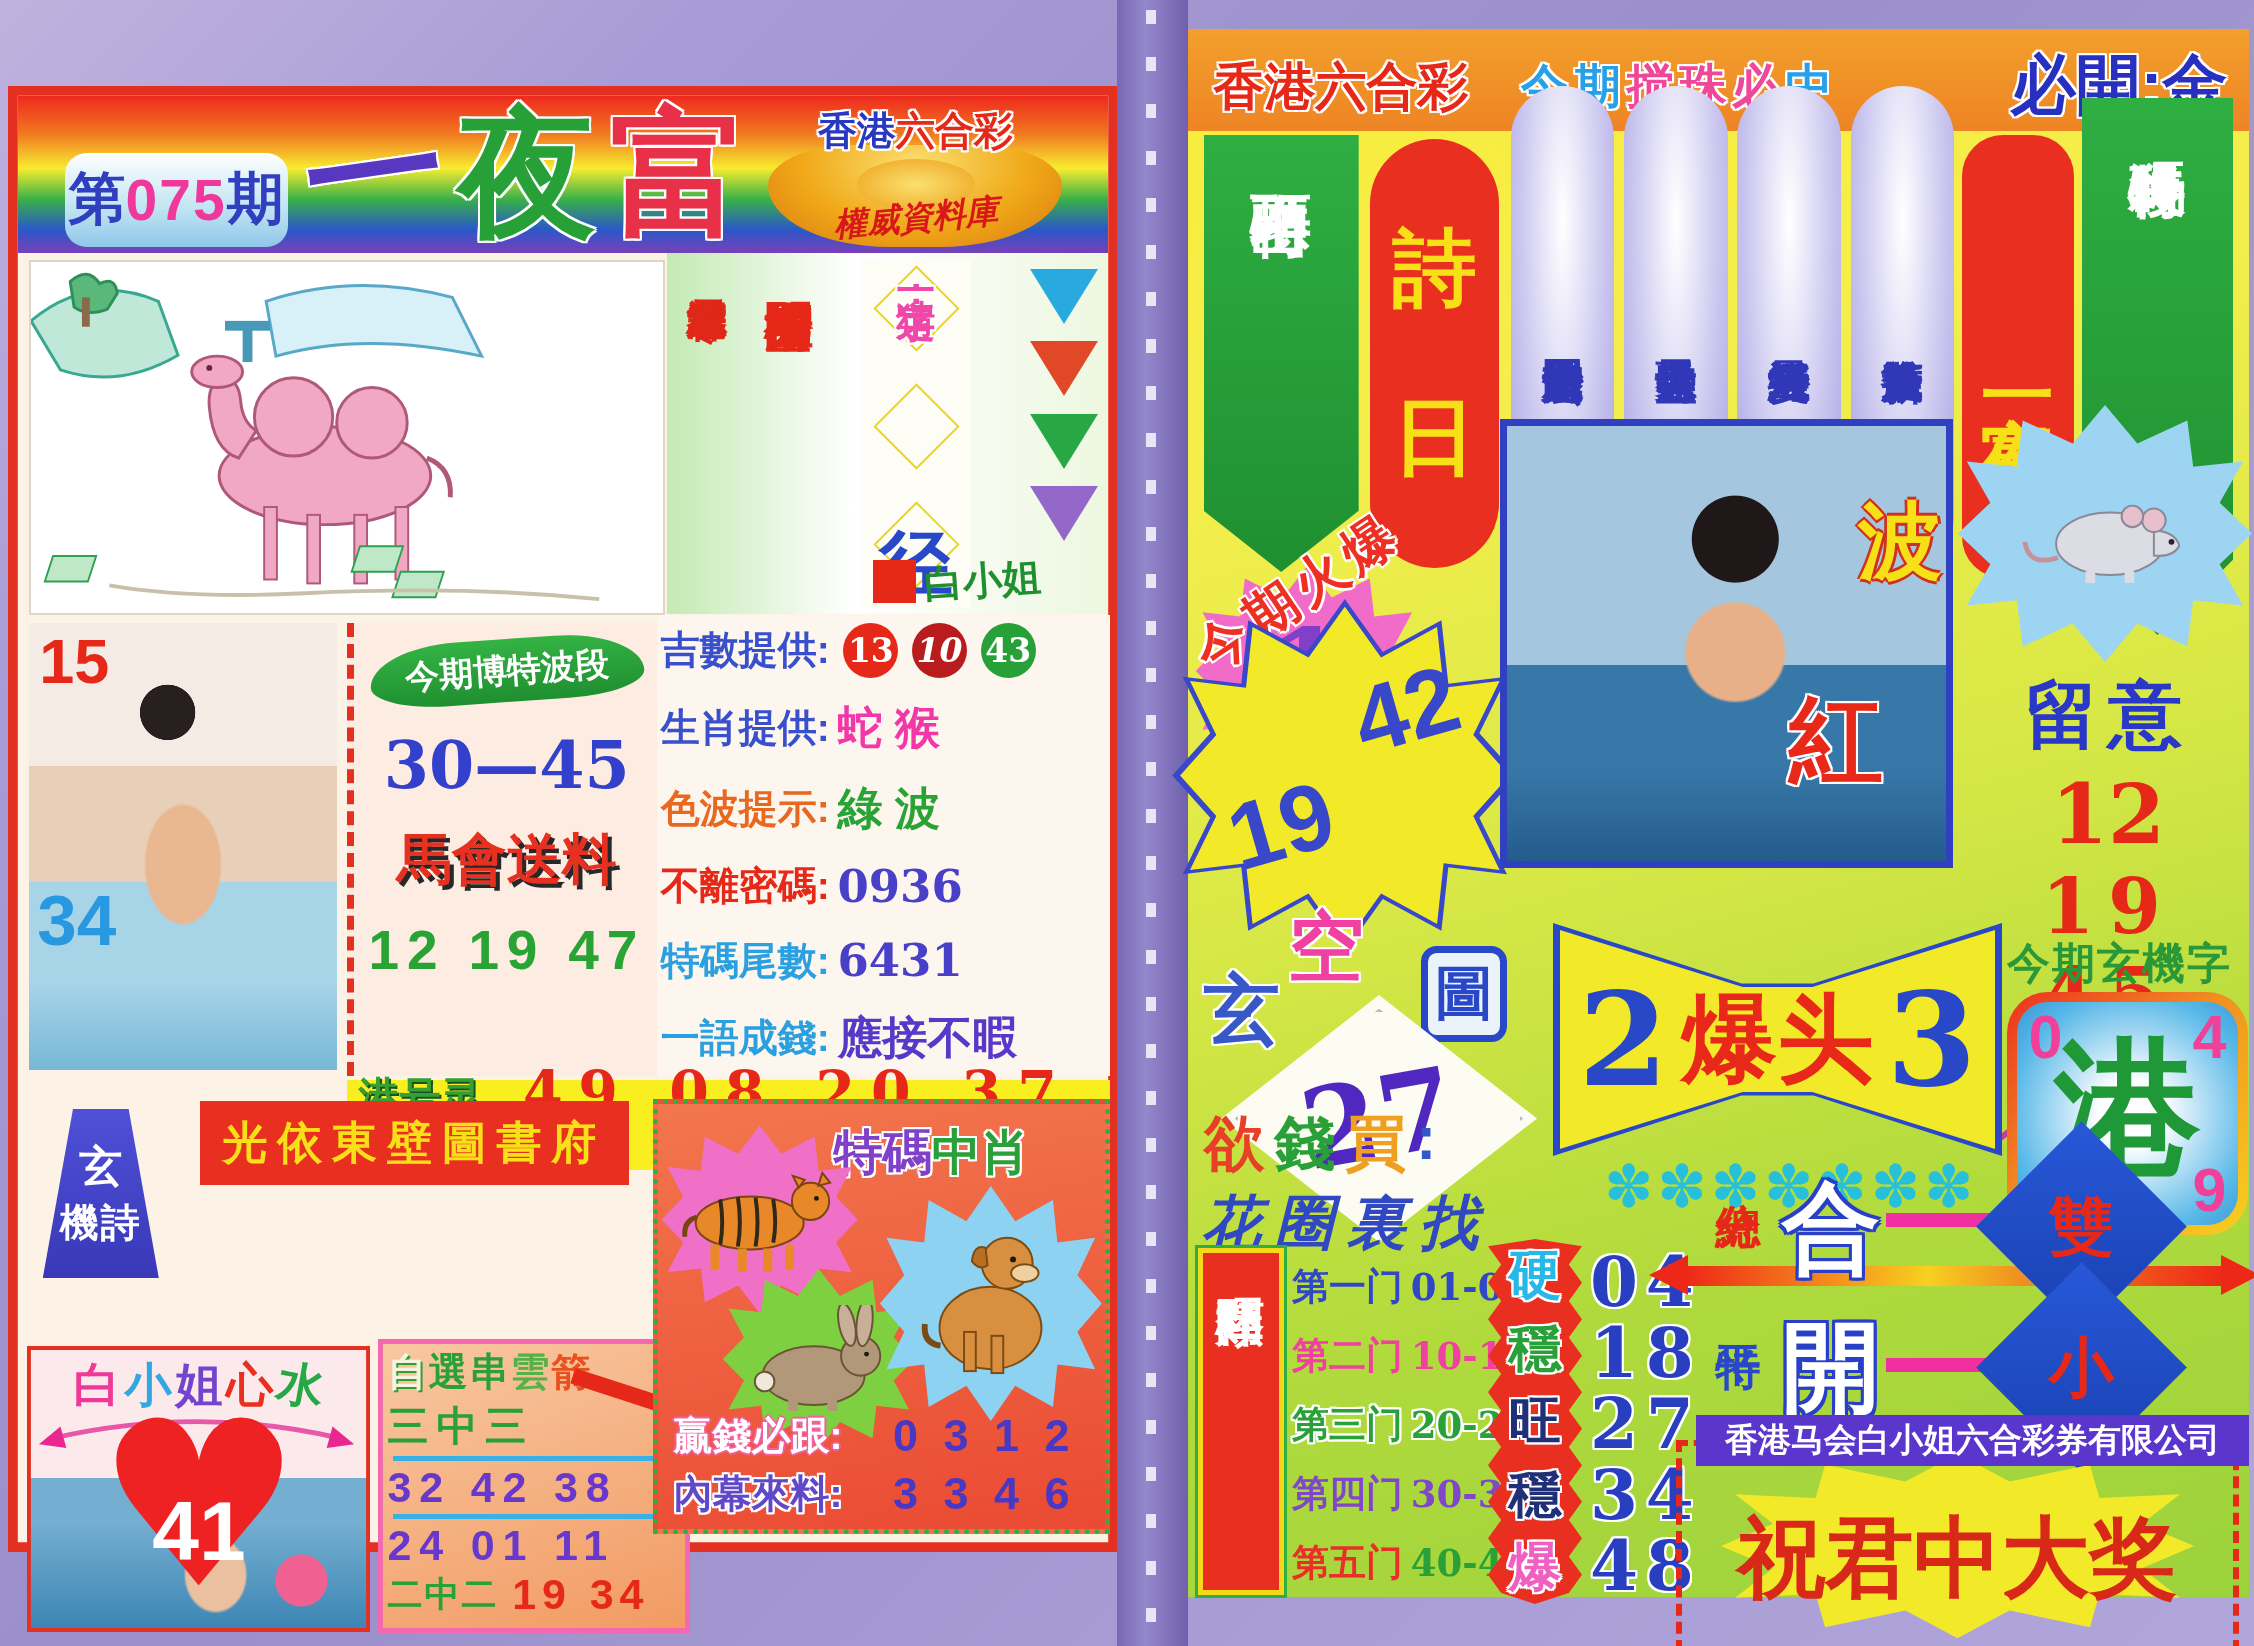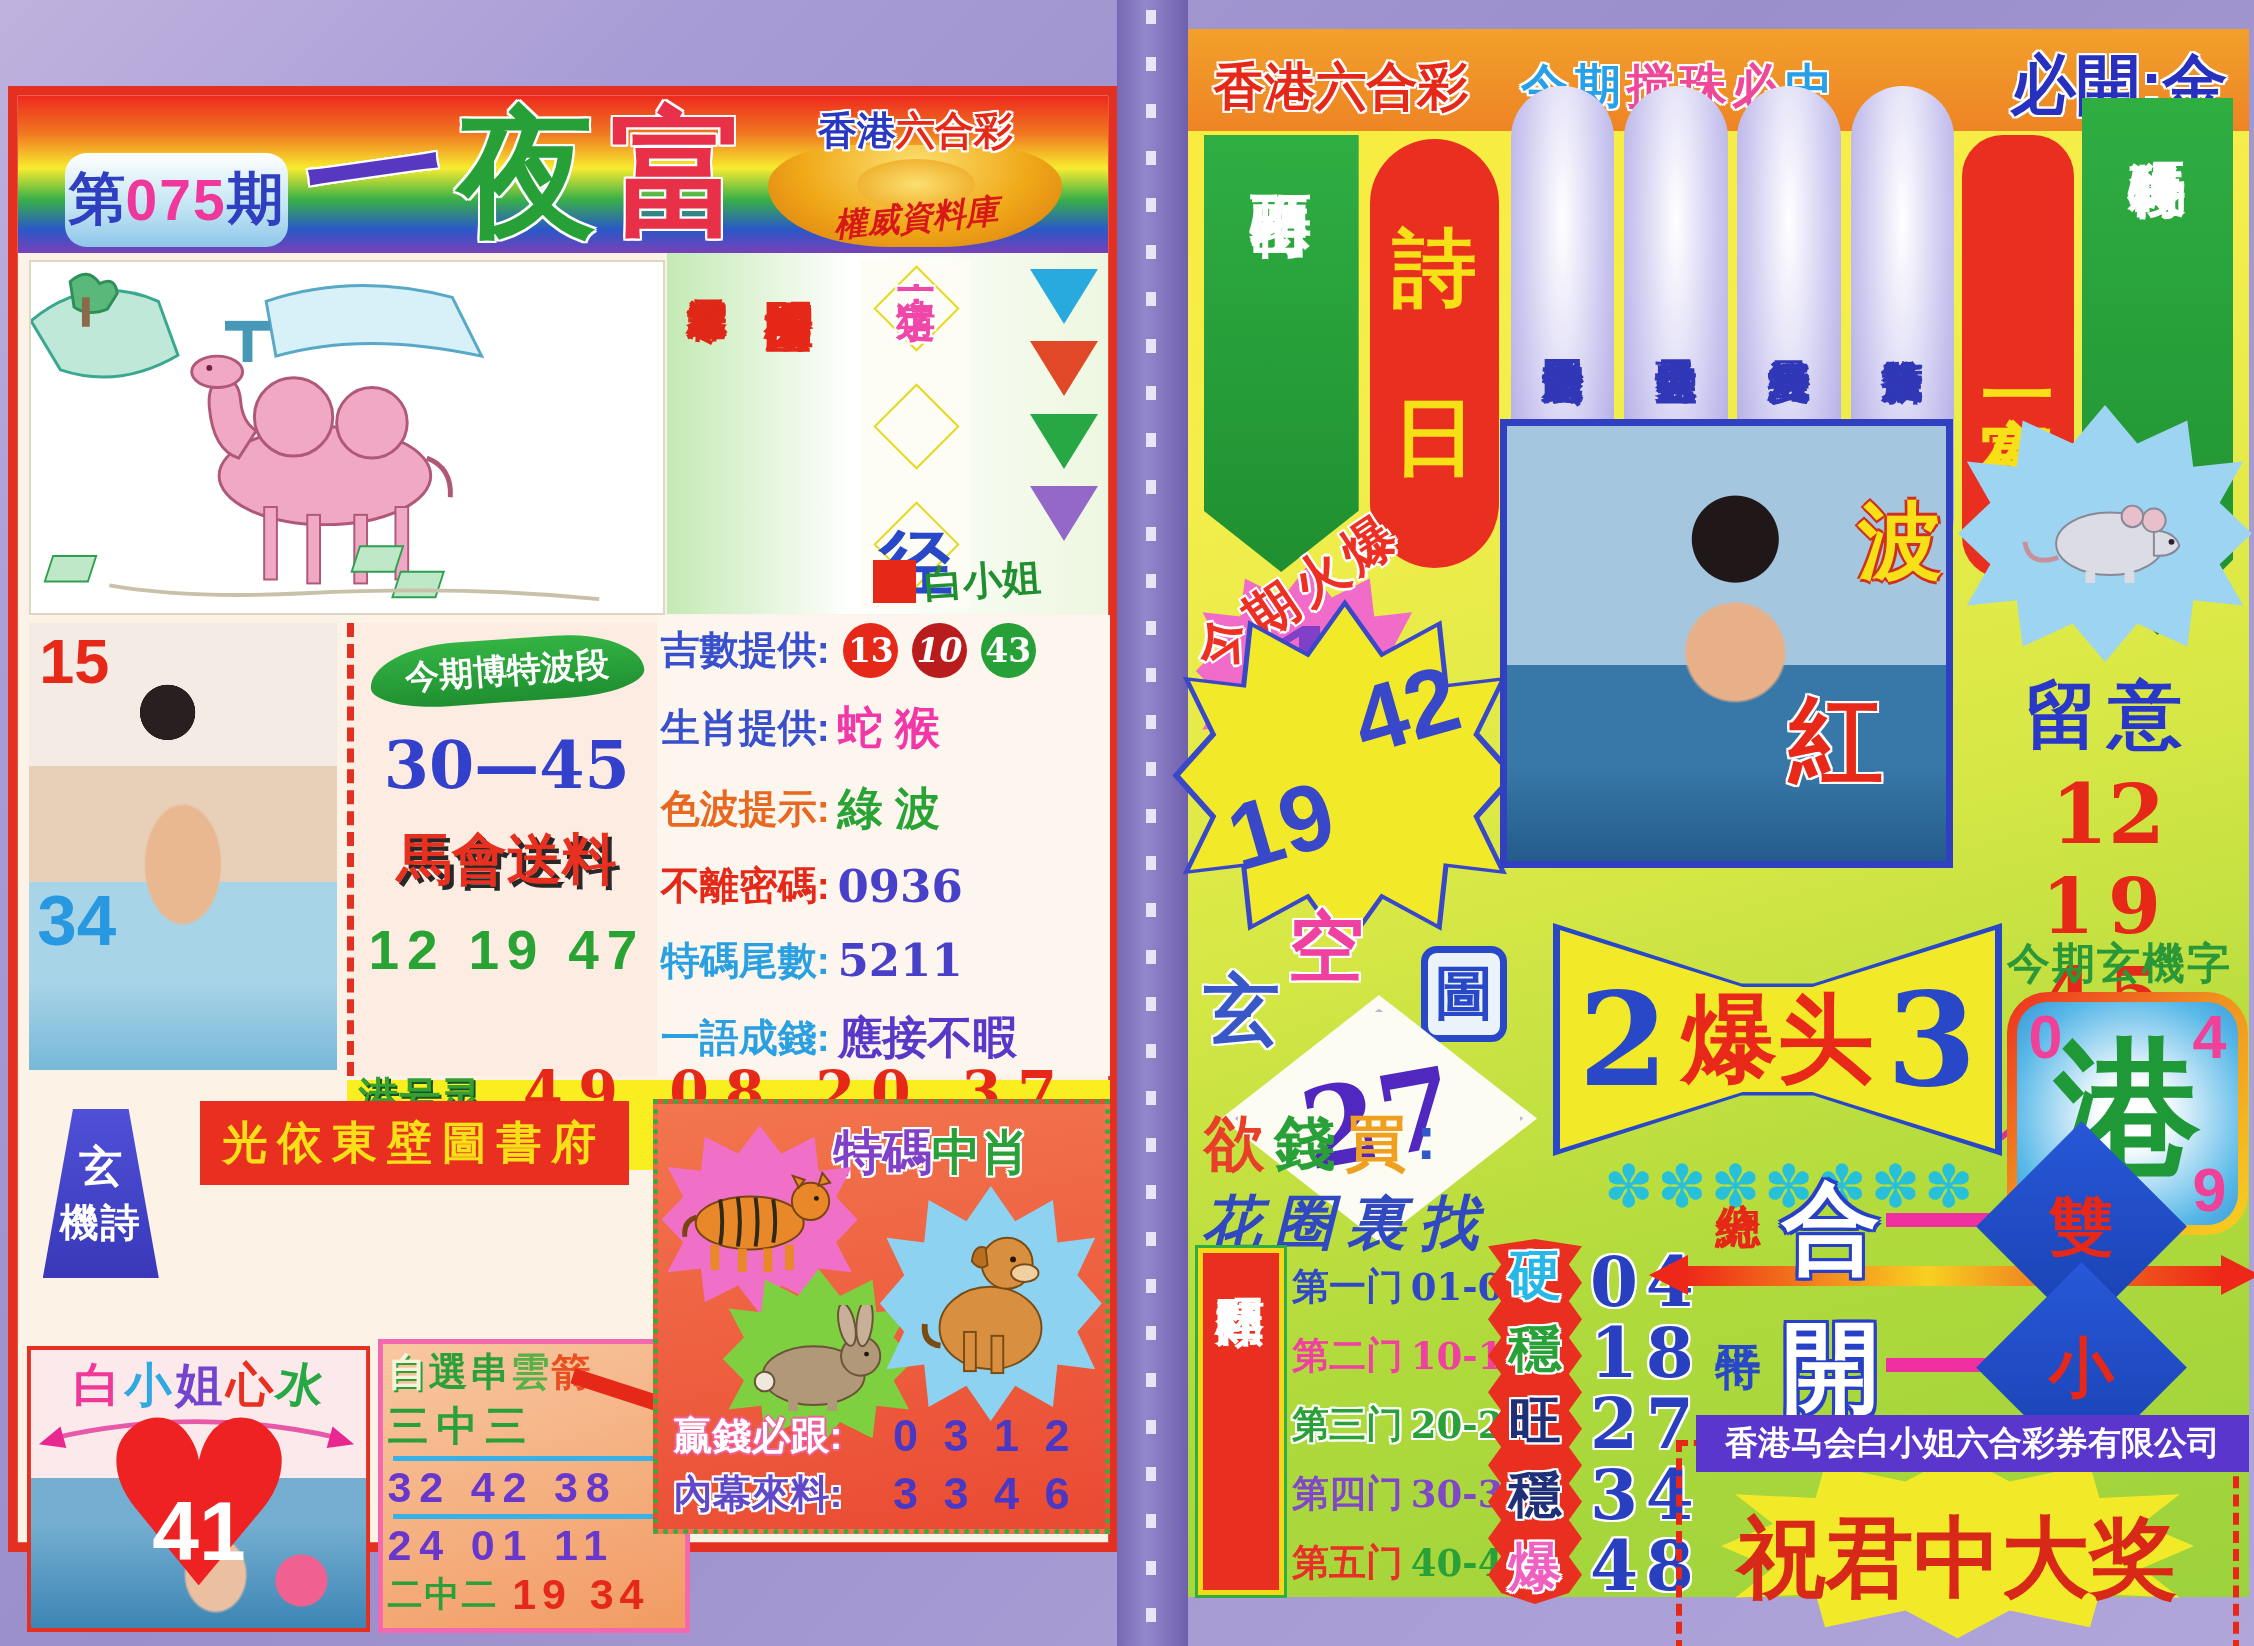--- a/index.html
+++ b/index.html
@@ -250,21 +250,21 @@
   .parrow{width:116px;height:13.7px;background:#f030a0;}
   .parrow:after{content:"";position:absolute;right:-27.4px;top:-9.8px;border-left:29px solid #f030a0;
     border-top:16.7px solid transparent;border-bottom:16.7px solid transparent;}
   .pa1{left:698px;top:1184px;} .pa2{left:698px;top:1329px;}
   .dia{width:149px;height:149px;background:linear-gradient(135deg,#2858d8,#1840b0);transform:rotate(45deg);
     display:flex;align-items:center;justify-content:center;}
   .dia span{transform:rotate(-45deg);font-weight:900;font-size:65px;color:#e62818;}
   .dia1{left:819px;top:1123px;} .dia2{left:819px;top:1264px;}
   .sumlab2{left:529px;top:1280px;font-weight:800;font-size:45px;color:#2848c8;width:51px;}
   .sumchar2{left:594px;top:1274px;font-weight:900;font-size:98px;}
-  .company{left:508px;top:1386px;width:553px;height:57px;background:#5a36cc;display:flex;align-items:center;
+  .company{left:508px;top:1386px;width:553px;height:51px;background:#5a36cc;display:flex;align-items:center;
     justify-content:center;font-weight:800;font-size:33px;color:#fff;white-space:nowrap;z-index:3;}
   .wishbox{left:488px;top:1411px;width:563px;height:212px;border:6.9px dashed #e62818;box-sizing:border-box;}
   .wishburst{position:absolute;inset:7.8px 39px;background:#f2ea28;}
   .wish{position:absolute;left:50%;top:56%;transform:translate(-50%,-50%);font-family:"DejaVu Serif",serif;
     font-weight:900;font-size:88px;color:#d82818;white-space:nowrap;}
 </style>
 </head>
 <body>
 
 <div id="canvas">
@@ -369,21 +369,21 @@
       <div class="trow">
         <span class="tl tl3">色波提示:</span>
         <span class="tv tv3">綠 波</span>
       </div>
       <div class="trow">
         <span class="tl tl4">不離密碼:</span>
         <span class="tv tv4">0936</span>
       </div>
       <div class="trow">
         <span class="tl tl5">特碼尾數:</span>
-        <span class="tv tv5">5211</span>
+        <span class="tv tv5">6431</span>
       </div>
       <div class="trow">
         <span class="tl tl6">一語成錢:</span>
         <span class="tv tv6">應接不暇</span>
       </div>
     </div>
 
     <div class="abs lucky">
       <span class="luckyl">港号灵棒:</span>
       <span class="luckyn">49 08 20 37 44</span>

